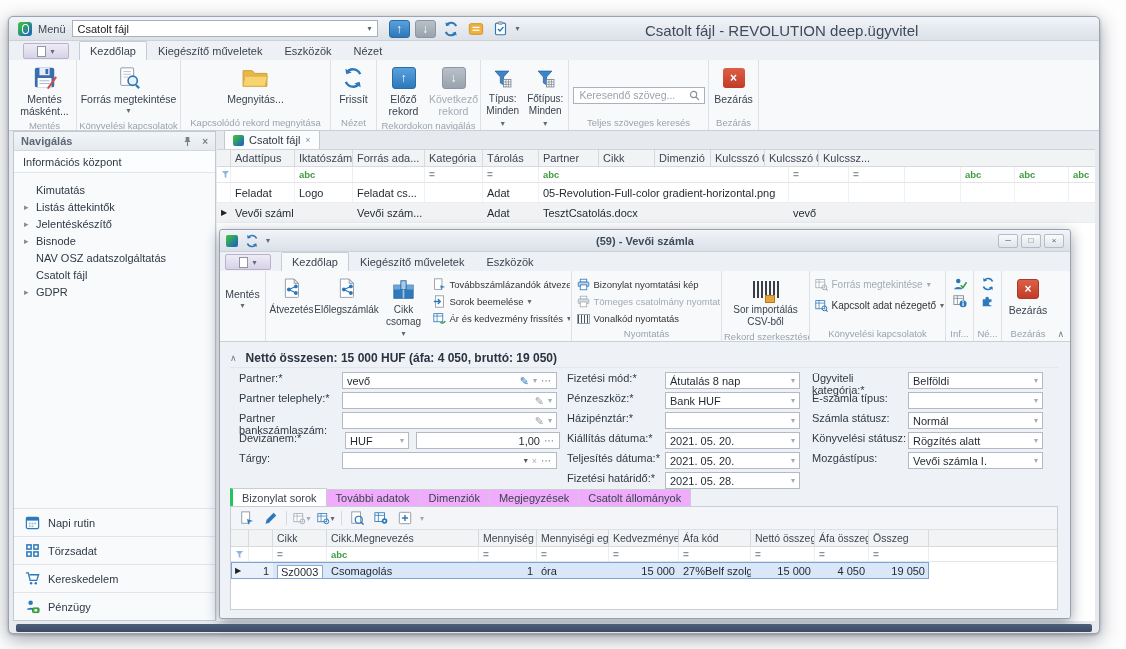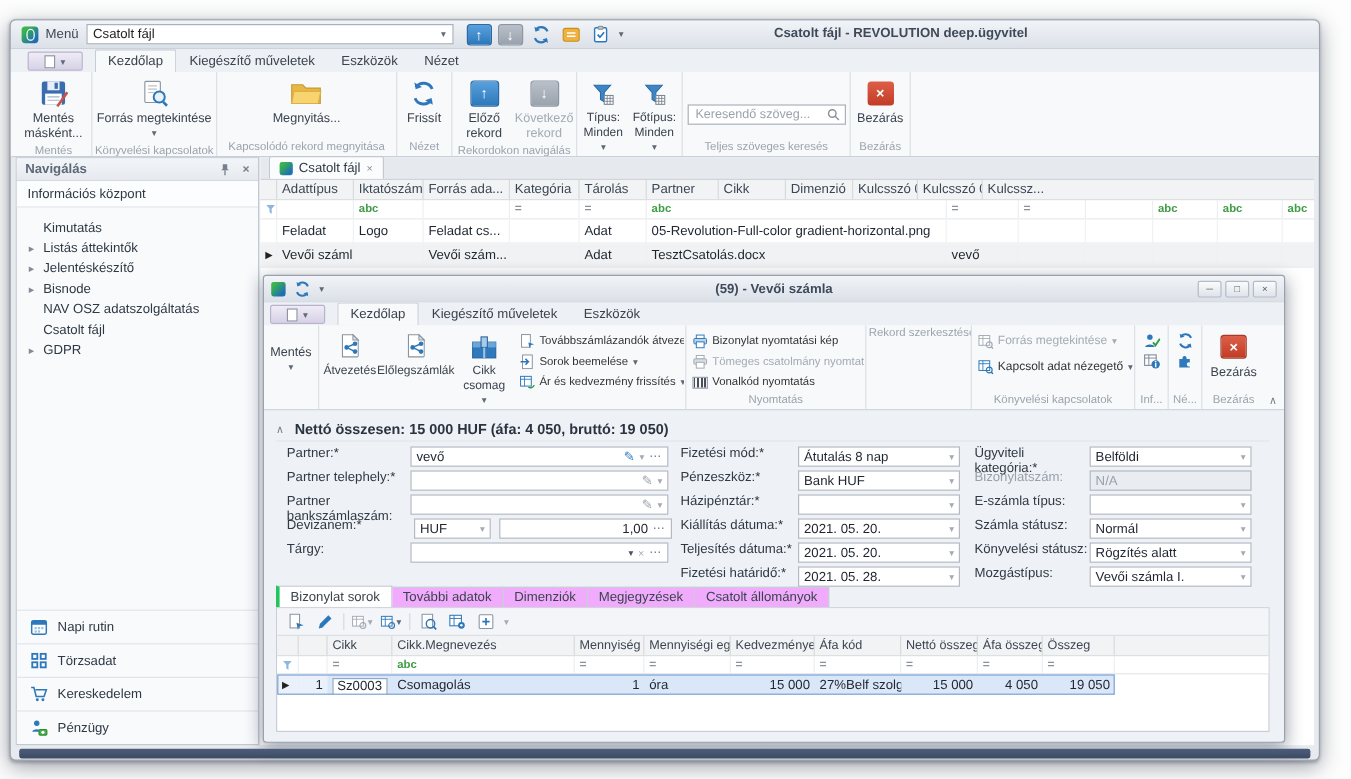--- a/index.html
+++ b/index.html
@@ -13,21 +13,21 @@
 .logo{width:14px;height:14px;border-radius:3px;background:linear-gradient(135deg,#39b54a 20%,#1f6fb2 80%);position:relative;flex:none}
 .logo:after{content:"";position:absolute;left:4px;top:2.5px;width:5px;height:8px;border:1.5px solid #fff;border-radius:45%}
 .menu-label{color:#3c4754}
 .combo{width:306px;height:17px;background:#fff;border:1px solid #a9b1bc;display:flex;align-items:center;padding:0 5px;color:#222}
 .combo .car{margin-left:auto;font-size:8px;color:#5f6977}
 .qat{display:flex;align-items:center;gap:5px;margin-left:5px}
 .qbtn{width:21px;height:18px;border-radius:3px;display:flex;align-items:center;justify-content:center;color:#fff;font-weight:bold;font-size:12px}
 .qbtn.blue{background:linear-gradient(#58a1dd,#2d78ba);border:1px solid #2a6aa5}
 .qbtn.gray{background:linear-gradient(#b9c0c9,#99a2ad);border:1px solid #8d96a2}
 .qico{width:20px;height:18px;display:flex;align-items:center;justify-content:center}
-.win-title{position:absolute;left:636px;top:5px;font-weight:bold;color:#3e4a5a;font-size:11px}
+.win-title{position:absolute;left:636px;top:5px;font-weight:normal;color:#3e4a5a;font-size:15px}
 
 .tabsrow{position:absolute;left:0;top:24px;right:0;height:19px;background:#edf0f4;display:flex;align-items:flex-end;padding-left:14px}
 .appbtn{width:46px;height:16px;margin:0 10px 1px 0;border-radius:2px;background:linear-gradient(#efecf6,#d7d1e6);border:1px solid #b9b2cc;display:flex;align-items:center;justify-content:center;gap:4px;flex:none}
 .appbtn .pg{width:9px;height:11px;background:#fff;border:1px solid #8d96a2}
 .tab{padding:3px 10px;color:#3b434e;border:1px solid transparent;border-bottom:none;height:19px;border-radius:2px 2px 0 0;white-space:nowrap}
 .tab.active{background:#f7f9fb;border-color:#c6ccd4}
 
 .ribbon{position:absolute;left:0;top:43px;right:0;height:71px;background:#f7f9fb;border-bottom:1px solid #c9cfd7;display:flex;padding-left:4px;overflow:hidden}
 .rgroup{height:100%;border-right:1px solid #dde1e7;display:flex;flex-direction:column;flex:none}
 .gbody{flex:1;display:flex;align-items:stretch;justify-content:center;padding:2px 1px 0}
@@ -660,20 +660,29 @@
             <div class="sitem">
               <span style="width:13px;height:10px;background:repeating-linear-gradient(90deg,#4a5058 0 1.5px,transparent 1.5px 3px);border:1px solid #9aa3ad"></span>
               <span>Vonalkód nyomtatás</span>
             </div>
           </div>
         </div>
         <div class="glabel">Nyomtatás</div>
       </div>
 
       <div class="rgroup" style="width:88px">
+        <div class="gbody">
+          <div class="rbtn" style="width:82px;font-size:10px">
+            <div class="ric" style="position:relative">
+              <span style="width:26px;height:17px;background:repeating-linear-gradient(90deg,#3a3f46 0 2px,transparent 2px 4px);display:inline-block"></span>
+              <span style="position:absolute;right:4px;bottom:0;width:10px;height:8px;background:#e8a33d;border:1px solid #b57b1f"></span>
+            </div>
+            <span>Sor importálás CSV-ből</span>
+          </div>
+        </div>
         <div class="glabel">Rekord szerkesztése</div>
       </div>
 
       <div class="rgroup" style="width:136px">
         <div class="gbody">
           <div class="smallcol" style="width:132px;gap:4px">
             <div class="sitem dis" style="font-size:10px">
               <svg viewBox="0 0 16 16" width="13" height="13">
                   <rect x="1" y="2" width="11" height="10" fill="#fff" stroke="#a3abb5"></rect>
                   <path d="M1 5h11M5 2v10" stroke="#a3abb5" stroke-width=".9"></path>
@@ -878,26 +887,20 @@
         <div class="frow">
           <span class="flabel" style="width:96px">Ügyviteli kategória:*</span>
           <div class="fbox" style="width:135px">
               <span>Belföldi</span>
               <span class="tail">
                 <span class="caret g">▾</span>
               </span>
             </div>
         </div>
         <div class="frow">
-          <span class="flabel" style="width:96px;color:#98a1ab">Bizonylatszám:</span>
-          <div class="fbox dis" style="width:135px">
-              <span>N/A</span>
-            </div>
-        </div>
-        <div class="frow">
           <span class="flabel" style="width:96px">E-számla típus:</span>
           <div class="fbox" style="width:135px">
               <span></span>
               <span class="tail">
                 <span class="caret g">▾</span>
               </span>
             </div>
         </div>
         <div class="frow">
           <span class="flabel" style="width:96px">Számla státusz:</span>

